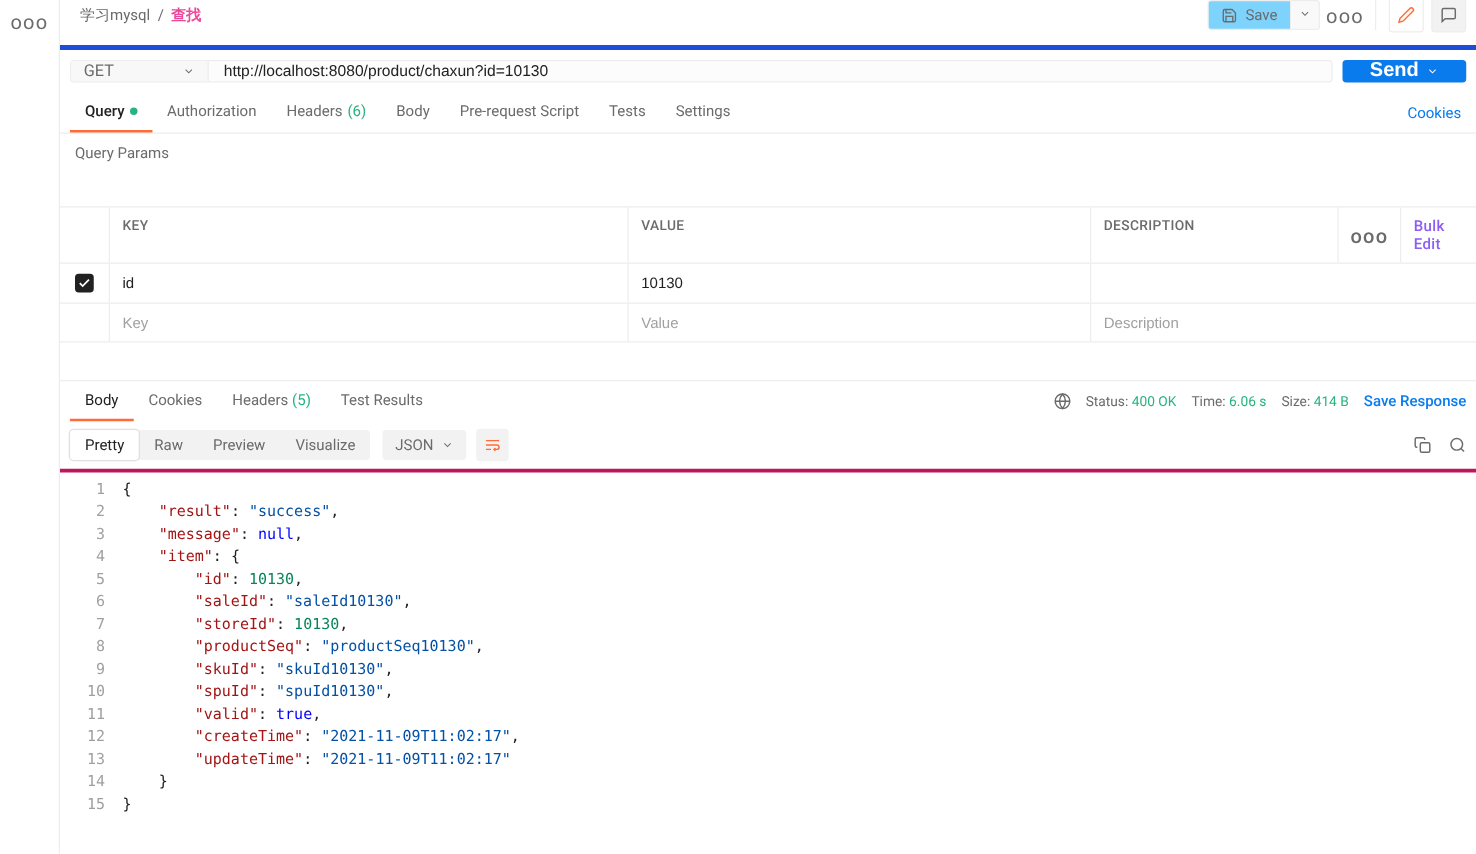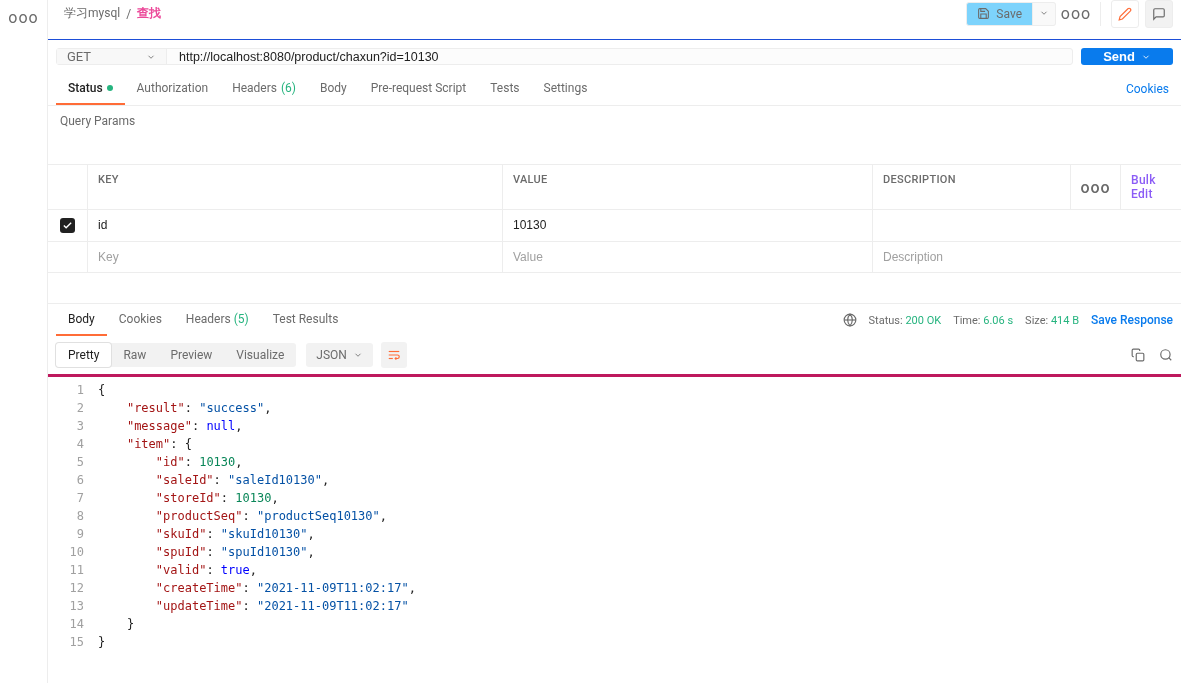--- a/index.html
+++ b/index.html
@@ -21,21 +21,21 @@
   }
   .ooo { color: #6b6b6b; font-size: 16px; letter-spacing: 1px; cursor: pointer; }
   .main {
     flex: 1;
     display: flex;
     flex-direction: column;
     min-width: 0;
   }
   .tabbar {
     height: 40px;
-    border-bottom: 1px solid #1d4ed8;
+    border-bottom: 4px solid #1d4ed8;
     display: flex;
     align-items: center;
     justify-content: space-between;
     padding: 0 8px 12px 16px;
   }
   .breadcrumb { color: #6b6b6b; font-size: 12px; display: flex; gap: 6px; align-items: center; }
   .breadcrumb .current { color: #ec4899; font-weight: 700; }
   .top-actions { display: flex; align-items: center; gap: 6px; }
   .save-btn {
     display: flex; align-items: center; gap: 6px;
@@ -64,21 +64,21 @@
   .method-select {
     width: 110px; border: none; background: #f8f8f8; border-right: 1px solid #ededed;
     padding: 0 10px; display: flex; align-items: center; justify-content: space-between;
     color: #6b6b6b; font-size: 13px; cursor: pointer;
   }
   .url-input {
     flex: 1; border: none; padding: 0 12px; font-size: 12.5px; color: #212121; outline: none; background: transparent;
   }
   .send-btn {
     background: #097bed; color: #fff; border: none; border-radius: 3px;
-    font-size: 13px; font-weight: 600; padding: 0 22px; display: flex; align-items: center; gap: 6px;
+    font-size: 16px; font-weight: 600; padding: 0 22px; display: flex; align-items: center; gap: 6px;
     cursor: pointer;
   }
   .req-tabs {
     display: flex; align-items: center; justify-content: space-between;
     padding: 0 8px 0 8px; border-bottom: 1px solid #ededed;
   }
   .req-tabs-left { display: flex; }
   .req-tab {
     padding: 8px 12px; color: #6b6b6b; font-size: 12px; cursor: pointer;
     border-bottom: 2px solid transparent; display: flex; align-items: center; gap: 4px;
@@ -223,21 +223,21 @@
       <span>Send</span>
       <svg class="chev" viewBox="0 0 24 24" fill="none" stroke="#fff" stroke-width="2">
           <polyline points="6 9 12 15 18 9"></polyline>
         </svg>
     </button>
   </div>
 
   <div class="req-tabs">
     <div class="req-tabs-left">
       <div class="req-tab active">
-        <span>Status</span>
+        <span>Query</span>
         <span class="dot"></span>
       </div>
       <div class="req-tab">Authorization</div>
       <div class="req-tab">
         <span>Headers</span>
         <span class="count">(6)</span>
       </div>
       <div class="req-tab">Body</div>
       <div class="req-tab">Pre-request Script</div>
       <div class="req-tab">Tests</div>
@@ -290,21 +290,21 @@
       <div class="resp-tab">Test Results</div>
     </div>
     <div class="resp-meta">
       <svg class="globe" viewBox="0 0 24 24" fill="none" stroke="currentColor" stroke-width="2">
           <circle cx="12" cy="12" r="10"></circle>
           <line x1="2" y1="12" x2="22" y2="12"></line>
           <path d="M12 2a15.3 15.3 0 0 1 4 10 15.3 15.3 0 0 1-4 10 15.3 15.3 0 0 1-4-10 15.3 15.3 0 0 1 4-10z"></path>
         </svg>
       <span>
         <span>Status:</span>
-        <span class="green">200 OK</span>
+        <span class="green">400 OK</span>
       </span>
       <span>
         <span>Time:</span>
         <span class="green">6.06 s</span>
       </span>
       <span>
         <span>Size:</span>
         <span class="green">414 B</span>
       </span>
       <span class="save-resp">Save Response</span>

